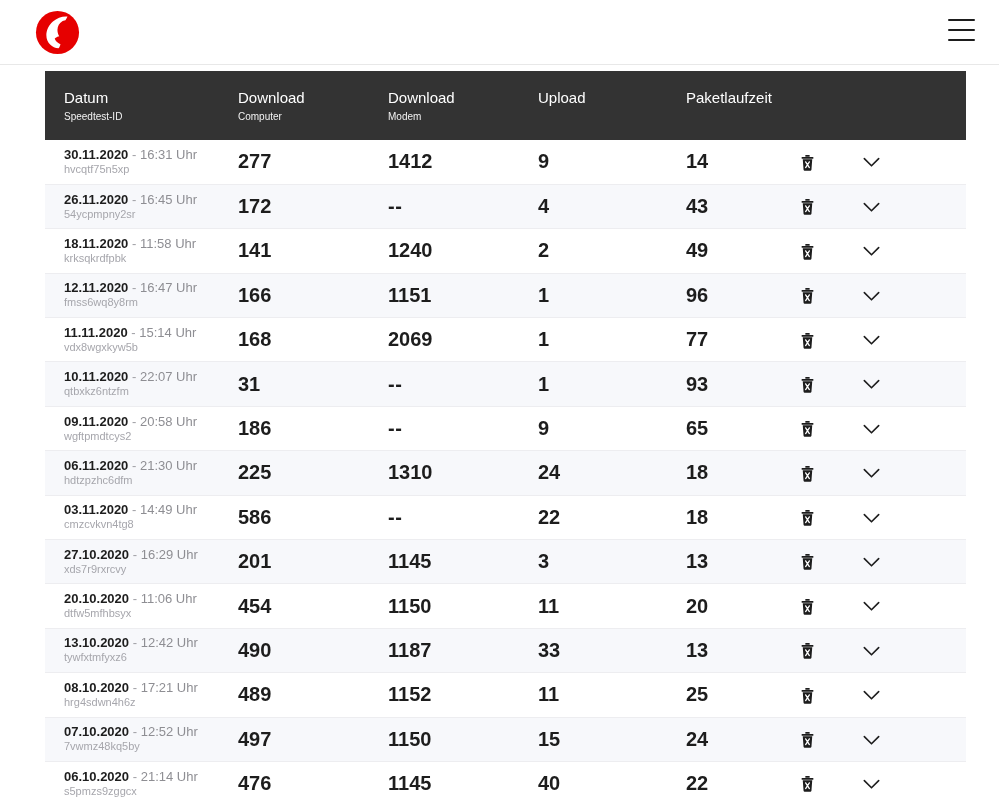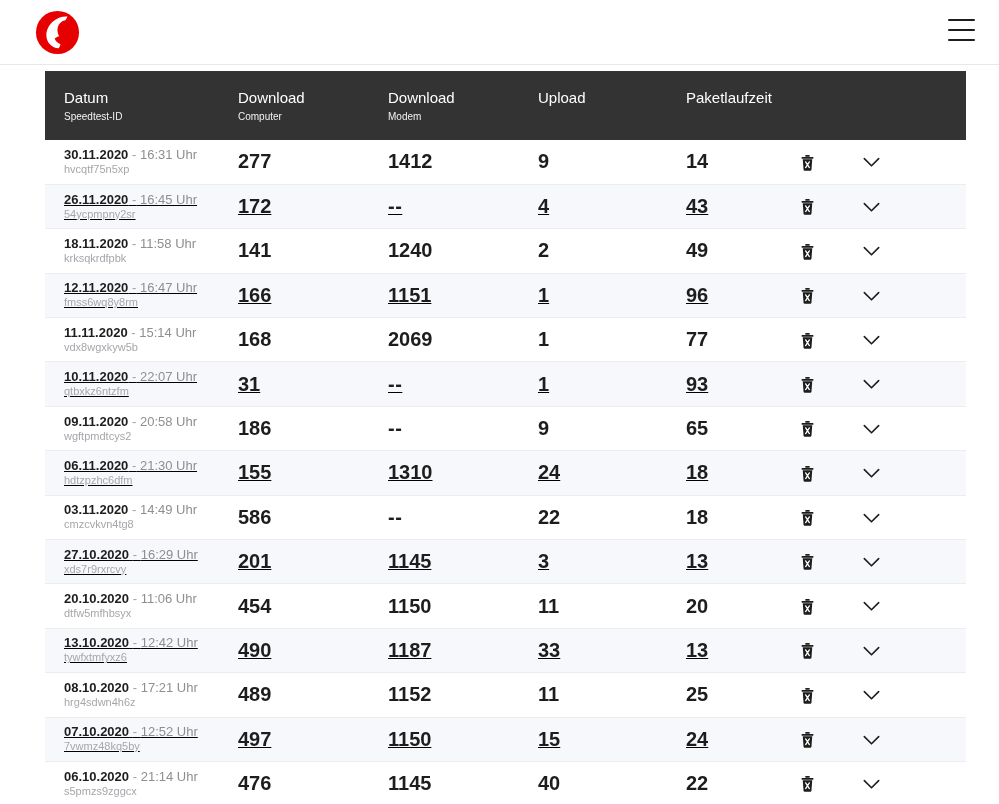--- a/index.html
+++ b/index.html
@@ -84,21 +84,21 @@
   .th-sub {
     display: block;
     font-size: 10px;
     color: #f2f2f2;
     line-height: 15px;
     margin-top: 2px;
     font-weight: 400;
   }
 
   tbody tr { background: #ffffff; border-bottom: 1px solid #ededf0; }
-  tbody tr.alt { background: #f7f8fb; text-decoration: underline; }
+  tbody tr.alt { background: #f7f8fb; }
 
   tbody td {
     padding: 0;
     height: 44.4px;
     vertical-align: middle;
   }
   tbody td.c-date { padding-left: 19px; }
 
   .date-line {
     font-size: 13px;
@@ -335,21 +335,21 @@
                   <path d="M5.0 7.3 L9.0 13.4 M9.0 7.3 L5.0 13.4" stroke="#ffffff" stroke-width="1.4" stroke-linecap="round"></path>
                 </svg></span></span><span class="icon-btn"><span><svg class="chev" viewBox="0 0 18 11" xmlns="http://www.w3.org/2000/svg">
                   <path d="M1.4 1.4 L9 9 L16.6 1.4" fill="none" stroke="#1d1d1d" stroke-width="1.7" stroke-linecap="round" stroke-linejoin="round"></path>
                 </svg></span></span></td>
         </tr>
         <tr class="alt">
           <td class="c-date">
             <div class="date-line"><b>06.11.2020</b> <span class="date-sep">-</span> <span>21:30 Uhr</span></div>
             <div class="speed-id">hdtzpzhc6dfm</div>
           </td>
-          <td class=""><span class="num">155</span></td>
+          <td class=""><span class="num">225</span></td>
           <td class=""><span class="num">1310</span></td>
           <td class=""><span class="num">24</span></td>
           <td class=""><span class="num">18</span></td>
           <td class="c-actions"><span class="icon-btn"><span><svg class="trash" viewBox="0 0 14 17" xmlns="http://www.w3.org/2000/svg">
                   <rect x="4.6" y="0" width="4.8" height="1.7" rx="0.4" fill="#1d1d1d"></rect>
                   <rect x="0.6" y="2.1" width="12.8" height="1.8" rx="0.5" fill="#1d1d1d"></rect>
                   <path d="M1.9 4.5 h10.2 l-0.85 11.4 a0.9 0.9 0 0 1 -0.9 0.85 h-6.7 a0.9 0.9 0 0 1 -0.9 -0.85 z" fill="#1d1d1d"></path>
                   <path d="M5.0 7.3 L9.0 13.4 M9.0 7.3 L5.0 13.4" stroke="#ffffff" stroke-width="1.4" stroke-linecap="round"></path>
                 </svg></span></span><span class="icon-btn"><span><svg class="chev" viewBox="0 0 18 11" xmlns="http://www.w3.org/2000/svg">
                   <path d="M1.4 1.4 L9 9 L16.6 1.4" fill="none" stroke="#1d1d1d" stroke-width="1.7" stroke-linecap="round" stroke-linejoin="round"></path>

